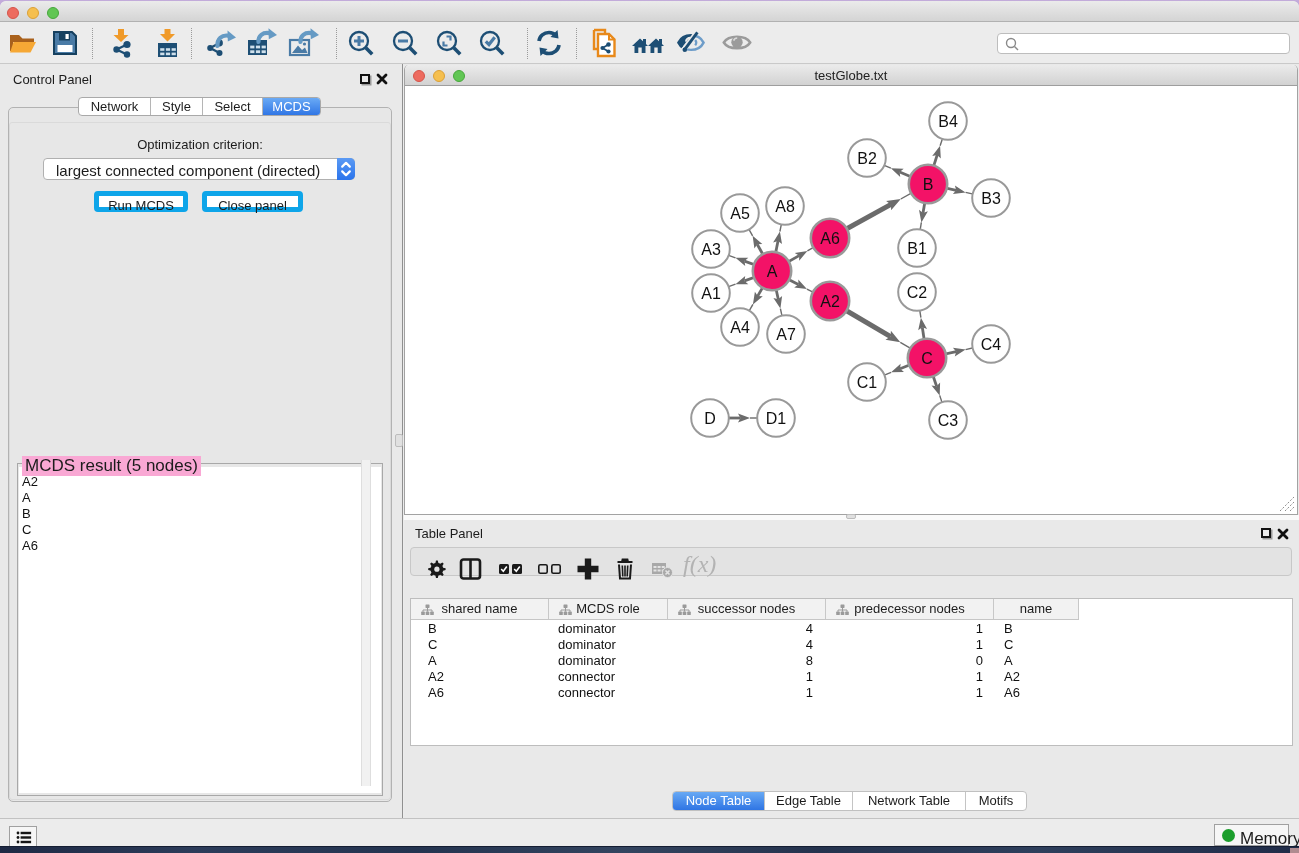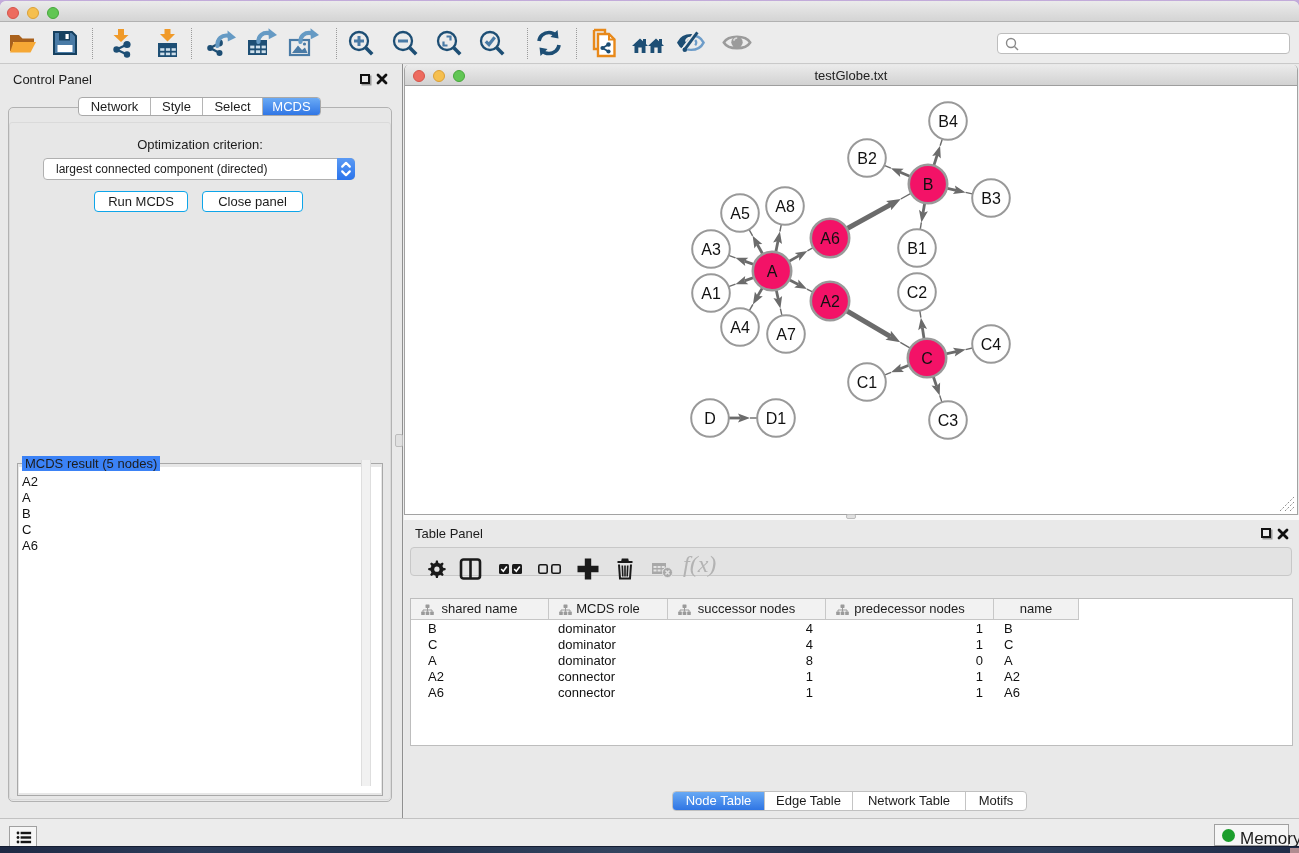--- a/index.html
+++ b/index.html
@@ -17,25 +17,25 @@
 #leftpanel{position:absolute;left:0;top:63px;width:403px;height:754px;background:#e9e9e9;border-right:1px solid #909090}
 #cp-title{position:absolute;left:13px;top:71px;font-size:13px;color:#1c1c1c}
 .wicon-sq{position:absolute;width:10px;height:10px;border:2px solid #111;box-shadow:1.5px 1.5px 0 #9a9a9a}
 #tabpane{position:absolute;left:8px;top:106px;width:384px;height:695px;border:1px solid #b2b2b2;border-radius:5px;background:#e7e7e7}
 #cptabs{position:absolute;left:78px;top:96px;height:19px;display:flex;border:1px solid #a9a9a9;border-radius:4px;background:#fff;overflow:hidden}
 .cptab{font-size:13px;color:#1c1c1c;text-align:center;line-height:17px;border-right:1px solid #b5b5b5}
 .cptab:last-child{border-right:none}
 .cptab.sel{background:linear-gradient(#6aaaf5,#3076e5);color:#fff}
 #optlabel{position:absolute;left:0;top:136px;width:400px;text-align:center;font-size:13px;color:#1c1c1c}
 #combo{position:absolute;left:43px;top:157px;width:312px;height:22px;background:#fff;border:1px solid #b0b0b0;border-radius:4px}
-#combo .ctext{position:absolute;left:12px;top:3px;font-size:12px;color:#1c1c1c}
+#combo .ctext{position:absolute;left:12px;top:3px;font-size:15px;color:#1c1c1c}
 #combo .spin{position:absolute;right:-1px;top:-1px;width:18px;height:22px;border-radius:0 5px 5px 0;background:linear-gradient(#5b9af4,#2a74ec)}
-.btn{position:absolute;height:21px;background:#fff;border:1px solid #0ea5e9;border-radius:4px;font-size:13px;color:#1c1c1c;text-align:center;line-height:19px}
+.btn{position:absolute;height:21px;background:#fff;border:5px solid #0ea5e9;border-radius:4px;font-size:13px;color:#1c1c1c;text-align:center;line-height:19px}
 #groupbox{position:absolute;left:17px;top:462px;width:366px;height:333px;border:1px solid #a8a8a8}
-#grouplabel{position:absolute;left:22px;top:455px;background:#3b82f6;padding:0 3px;font-size:13px;color:#1c1c1c;z-index:5}
+#grouplabel{position:absolute;left:22px;top:455px;background:#f9a8d4;padding:0 3px;font-size:17px;color:#1c1c1c;z-index:5}
 #mcdslist{position:absolute;left:19px;top:466px;width:362px;height:326px;background:#fff;font-size:13px;color:#111;padding-top:7px}
 #mcdslist .row{padding-left:3px;height:16px;line-height:16px}
 #mcdsscroll{position:absolute;left:342px;top:-7px;width:10px;height:326px;background:#f1f1f1;border-left:1px solid #dedede;border-right:1px solid #dedede}
 #statusbar{position:absolute;left:0;top:817px;width:1299px;height:29px;background:#ececec;border-top:1px solid #c2c2c2}
 #wallpaper-b{position:absolute;left:0;top:846px;width:1299px;height:7px;background:linear-gradient(90deg,#1e2944 0%,#2c3c5a 15%,#243450 32%,#33445f 48%,#25334e 63%,#2e3f5c 80%,#202c48 100%);border-top:1px solid #141d32}
 #netwin{position:absolute;left:404px;top:64px;width:894px;height:450px;background:#fff;border:1px solid #a2a2a2;border-top:none;border-radius:5px 5px 0 0}
 #nettitle{position:absolute;left:0;top:0;width:892px;height:21px;background:linear-gradient(#ebebeb,#d2d2d2);border-bottom:1px solid #9e9e9e;border-radius:5px 5px 0 0}
 #nettitletext{position:absolute;top:3px;width:100%;text-align:center;font-size:13px;color:#222}
 #rightarea{position:absolute;left:404px;top:63px;width:895px;height:754px;background:#e9e9e9}
 #tablepanel{position:absolute;left:404px;top:520px;width:895px;height:297px}

